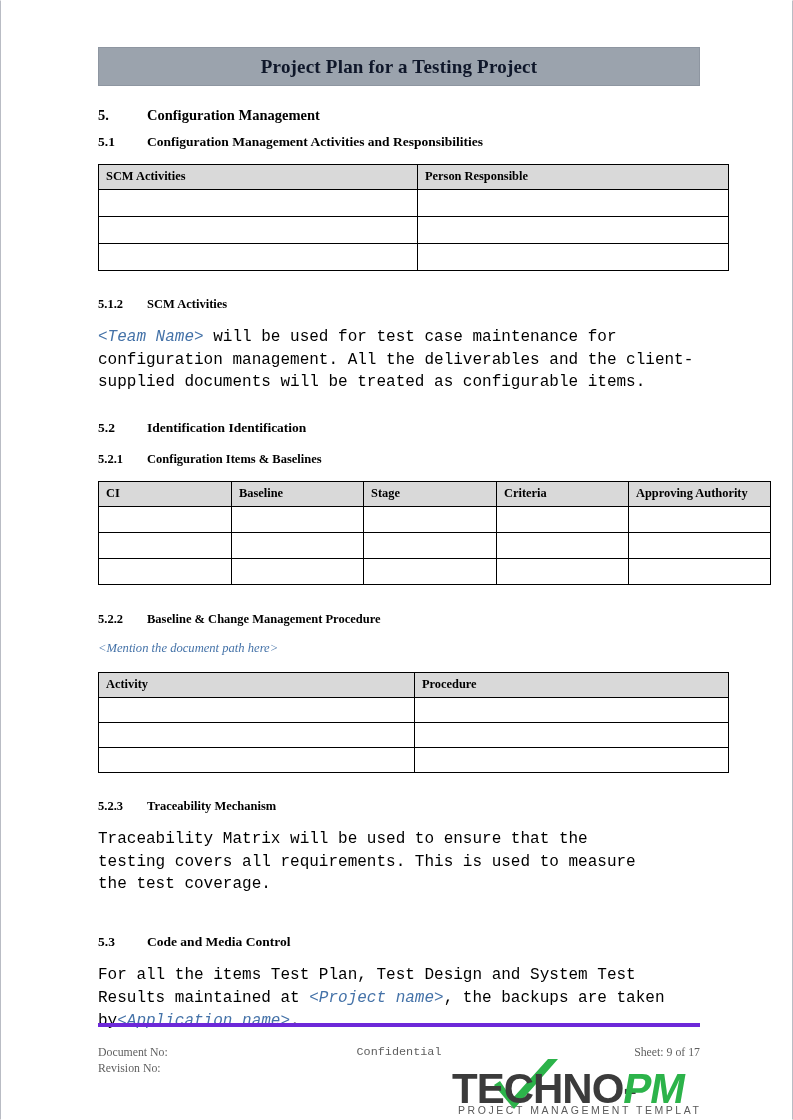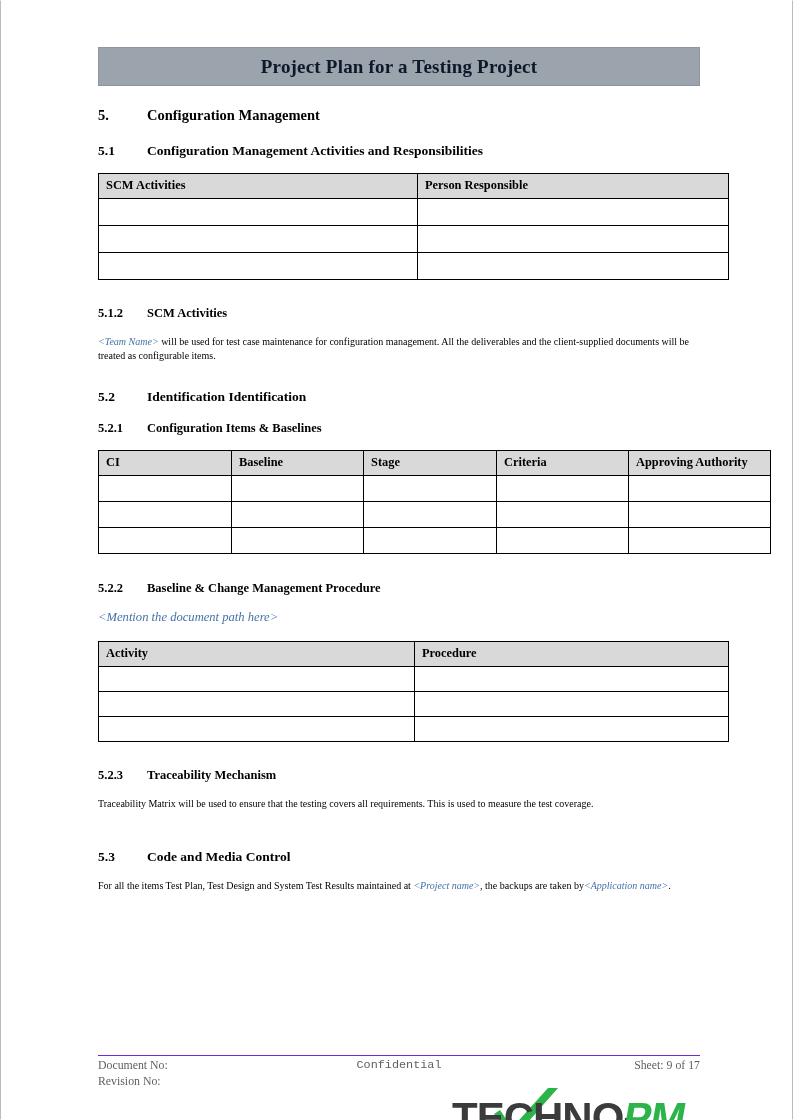--- a/index.html
+++ b/index.html
@@ -59,37 +59,38 @@
     align-items: baseline;
     font-weight: bold;
   }
   .h1-row {
     margin-top: 21px;
     font-size: 14.5px;
   }
   .h1-row .num { width: 49px; flex: 0 0 49px; }
 
   .h2-row {
-    margin-top: 19px;
+    margin-top: 10px;
     font-size: 13.5px;
   }
   .h2-row .num { width: 49px; flex: 0 0 49px; }
 
   .h3-row {
     margin-top: 16px;
     font-size: 12.5px;
   }
   .h3-row .num { width: 49px; flex: 0 0 49px; }
 
   
   .para {
-    font-size: 10px;
+    font-size: 16px;
     line-height: 1.42;
     margin-top: 14px;
     text-align: left;
+    font-family: Liberation Mono, monospace;
   }
   .ph {
     color: #4472a8;
     font-style: italic;
   }
   .ph-line {
     font-size: 12.6px;
     line-height: 1.42;
     margin-top: 13px;
     color: #4472a8;
@@ -130,24 +131,24 @@
   .tbl-5col th:nth-child(3), .tbl-5col td:nth-child(3) { width: 119px; }
   .tbl-5col th:nth-child(4), .tbl-5col td:nth-child(4) { width: 118px; }
   .tbl-5col th:nth-child(5), .tbl-5col td:nth-child(5) { width: 128px; }
   .tbl-5col th { height: 36px; }
   .tbl-5col tr.body-row td { height: 17px; }
 
   
   .footer {
     position: absolute;
     left: 97px;
-    top: 1054px;
+    top: 1022px;
     width: 602px;
-    border-top: 1px solid #6d28d9;
-    padding-top: 0;
+    border-top: 4px solid #6d28d9;
+    padding-top: 16px;
   }
   .footer-grid {
     position: relative;
     height: 34px;
     color: #5f5f5f;
     font-size: 11.8px;
     line-height: 1.35;
   }
   .footer-left { position: absolute; left: 0; top: 2px; }
   .footer-center {

